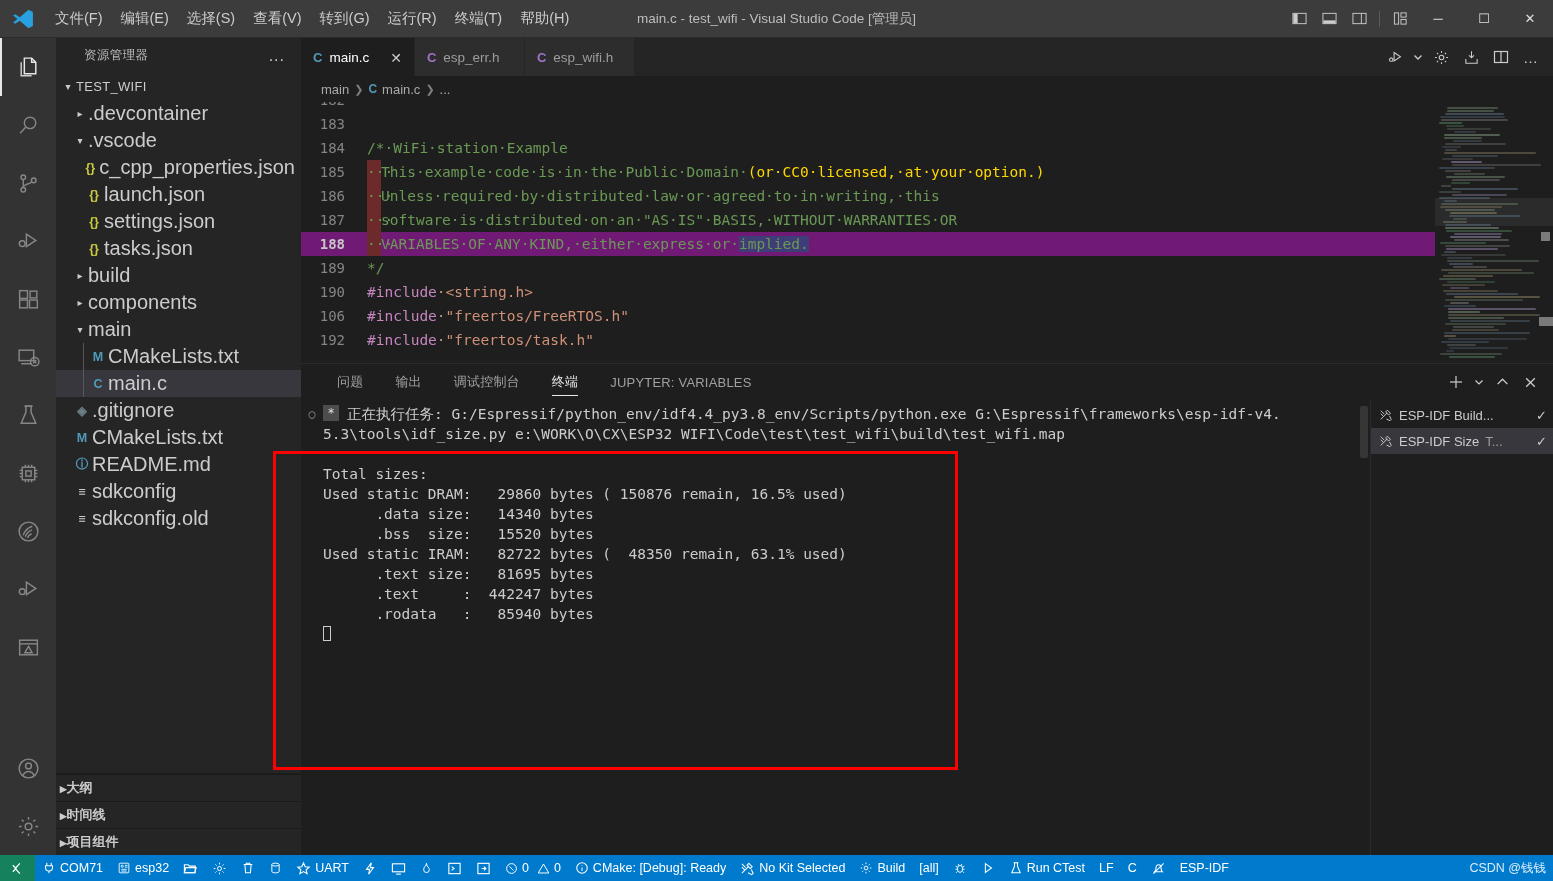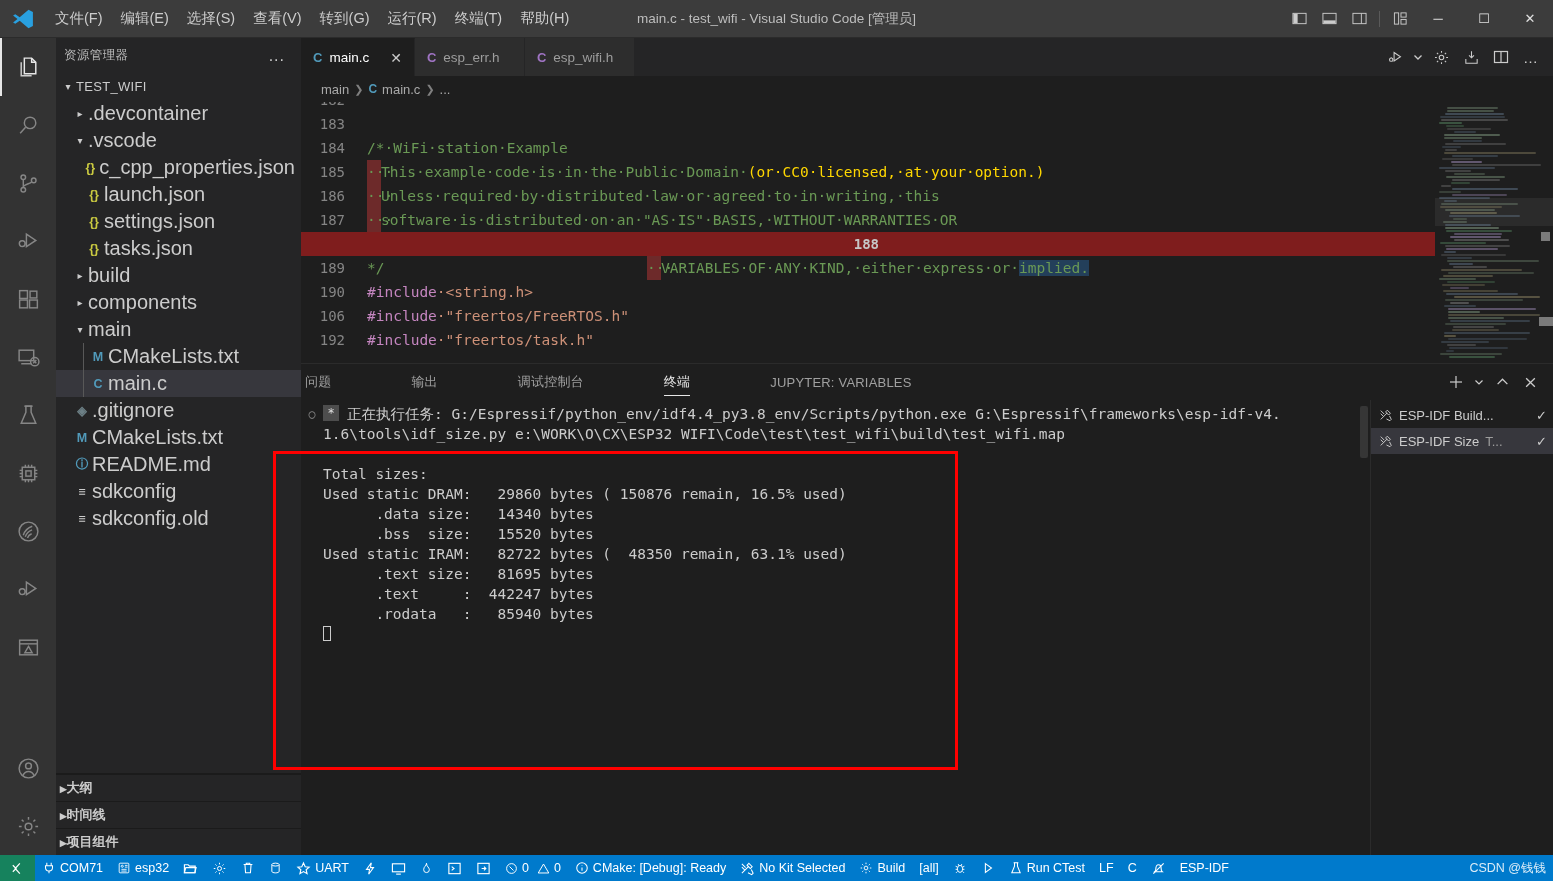--- a/index.html
+++ b/index.html
@@ -54,21 +54,21 @@
   }
   .act-icon.active { color: #e7e7e7; }
   .act-icon.active::before {
     content: ''; position: absolute; left: 0; top: 0; bottom: 0; width: 2px; background: #e7e7e7;
   }
   .act-spacer { flex: 1; }
 
   
   .sidebar { width: 245px; min-width: 245px; background: #252526; display: flex; flex-direction: column; }
   .sb-header {
-    height: 35px; display: flex; align-items: center; padding: 0 8px 0 8px;
+    height: 35px; display: flex; align-items: center; padding: 0 8px 0 28px;
     font-size: 12.5px; color: #bbbbbb; letter-spacing: .4px;
   }
   .sb-header .dots { margin-left: auto; font-size: 16px; color: #cccccc; letter-spacing: 1px; padding-right: 8px;}
   .sb-tree { flex: 1; overflow: hidden; font-size: 14px; }
   .row {
     height: 27px; display: flex; align-items: center; padding-right: 6px;
     white-space: nowrap; color: #cccccc; position: relative;
   }
   .row.selected { background: #37373d; }
   .row .chev { width: 16px; display: inline-flex; align-items: center; justify-content: center; color: #cccccc; font-size: 10px; }
@@ -112,39 +112,39 @@
   .breadcrumb .bcsep { color: #808080; font-size: 11px; }
   .breadcrumb .bic { color: #519aba; font-weight: bold; font-size: 12px; }
 
   
   .codewrap { position: relative; height: 261px; overflow: hidden; background: #1e1e1e; display:flex; }
   .code {
     flex:1; font-family: "DejaVu Sans Mono", monospace; font-size: 14.5px; line-height: 24px;
     position: relative; overflow: hidden;
   }
   .cline { display: flex; height: 24px; align-items: center; white-space: pre; }
-  .cline.cur { background: #7f1d1d; flex-direction: column; }
+  .cline.cur { background: #701a75; }
   .lnum { width: 66px; min-width:66px; text-align: right; padding-right: 22px; color: #858585; font-size: 14px; }
   .lnum.cur { color: #c6c6c6; font-weight: bold; }
   .ctext { position: relative; }
   .cmt { color: #6A9955; }
   .pp { color: #c586c0; }
   .str { color: #ce9178; }
   .par { color: #ffd700; }
   .hl { background: #264f78aa; }
   .cmtbar { display:inline-block; background:#6d2a2a; width:14px; color:#6A9955; }
   .minimap { width: 118px; min-width:118px; background: #1e1e1e; position: relative; overflow: hidden; padding-top:4px; }
   .mm-line { height: 2px; margin: 1px 0 1px 4px; border-radius: 1px; }
   .mm-slider { position: absolute; left:0; right:0; top: 96px; height: 28px; background: #ffffff0f; }
   .mm-scroll { position:absolute; right:0; top:0; bottom:0; width:14px; }
   .mm-mark { position:absolute; right:3px; width:9px; height:9px; background:#7a7a7a; }
 
   
   .panel { flex: 1; display: flex; flex-direction: column; background: #1e1e1e; border-top: 1px solid #2b2b2b; min-height:0; }
-  .panel-tabs { height: 36px; min-height:36px; display: flex; align-items: center; padding-left: 4px; gap: 48px; }
+  .panel-tabs { height: 36px; min-height:36px; display: flex; align-items: center; padding-left: 36px; }
   .ptab {
     font-size: 13px; color: #a0a0a0; margin-right: 32px; height: 100%;
     display: flex; align-items: center; position: relative; letter-spacing: .2px;
   }
   .ptab.active { color: #e7e7e7; }
   .ptab.active::after {
     content:''; position:absolute; left:0; right:0; bottom: 4px; height: 1px; background: #e7e7e7;
   }
   .panel-actions { margin-left: auto; display: flex; align-items: center; padding-right: 10px; gap: 2px; }
   .pa-icon { width: 26px; height: 26px; display:flex; align-items:center; justify-content:center; color: #cccccc; }
@@ -667,21 +667,21 @@
         </div>
 
         <div class="panel-body">
           <div class="terminal">
             <div class="trow">
               <span class="tgutter">○</span>
               <span class="tbadge">*</span>
               <span>正在执行任务: G:/Espressif/python_env/idf4.4_py3.8_env/Scripts/python.exe G:\Espressif\frameworks\esp-idf-v4.</span>
             </div>
             <div class="trow">
-              <span class="tline">1.6\tools\idf_size.py e:\WORK\O\CX\ESP32 WIFI\Code\test\test_wifi\build\test_wifi.map</span>
+              <span class="tline">5.3\tools\idf_size.py e:\WORK\O\CX\ESP32 WIFI\Code\test\test_wifi\build\test_wifi.map</span>
             </div>
             <div class="trow"><span class="tline"></span></div>
             <div class="trow"><span class="tline">Total sizes:</span></div>
             <div class="trow"><span class="tline">Used static DRAM:   29860 bytes ( 150876 remain, 16.5% used)</span></div>
             <div class="trow"><span class="tline">      .data size:   14340 bytes</span></div>
             <div class="trow"><span class="tline">      .bss  size:   15520 bytes</span></div>
             <div class="trow"><span class="tline">Used static IRAM:   82722 bytes (  48350 remain, 63.1% used)</span></div>
             <div class="trow"><span class="tline">      .text size:   81695 bytes</span></div>
             <div class="trow"><span class="tline">      .text     :  442247 bytes</span></div>
             <div class="trow"><span class="tline">      .rodata   :   85940 bytes</span></div>

